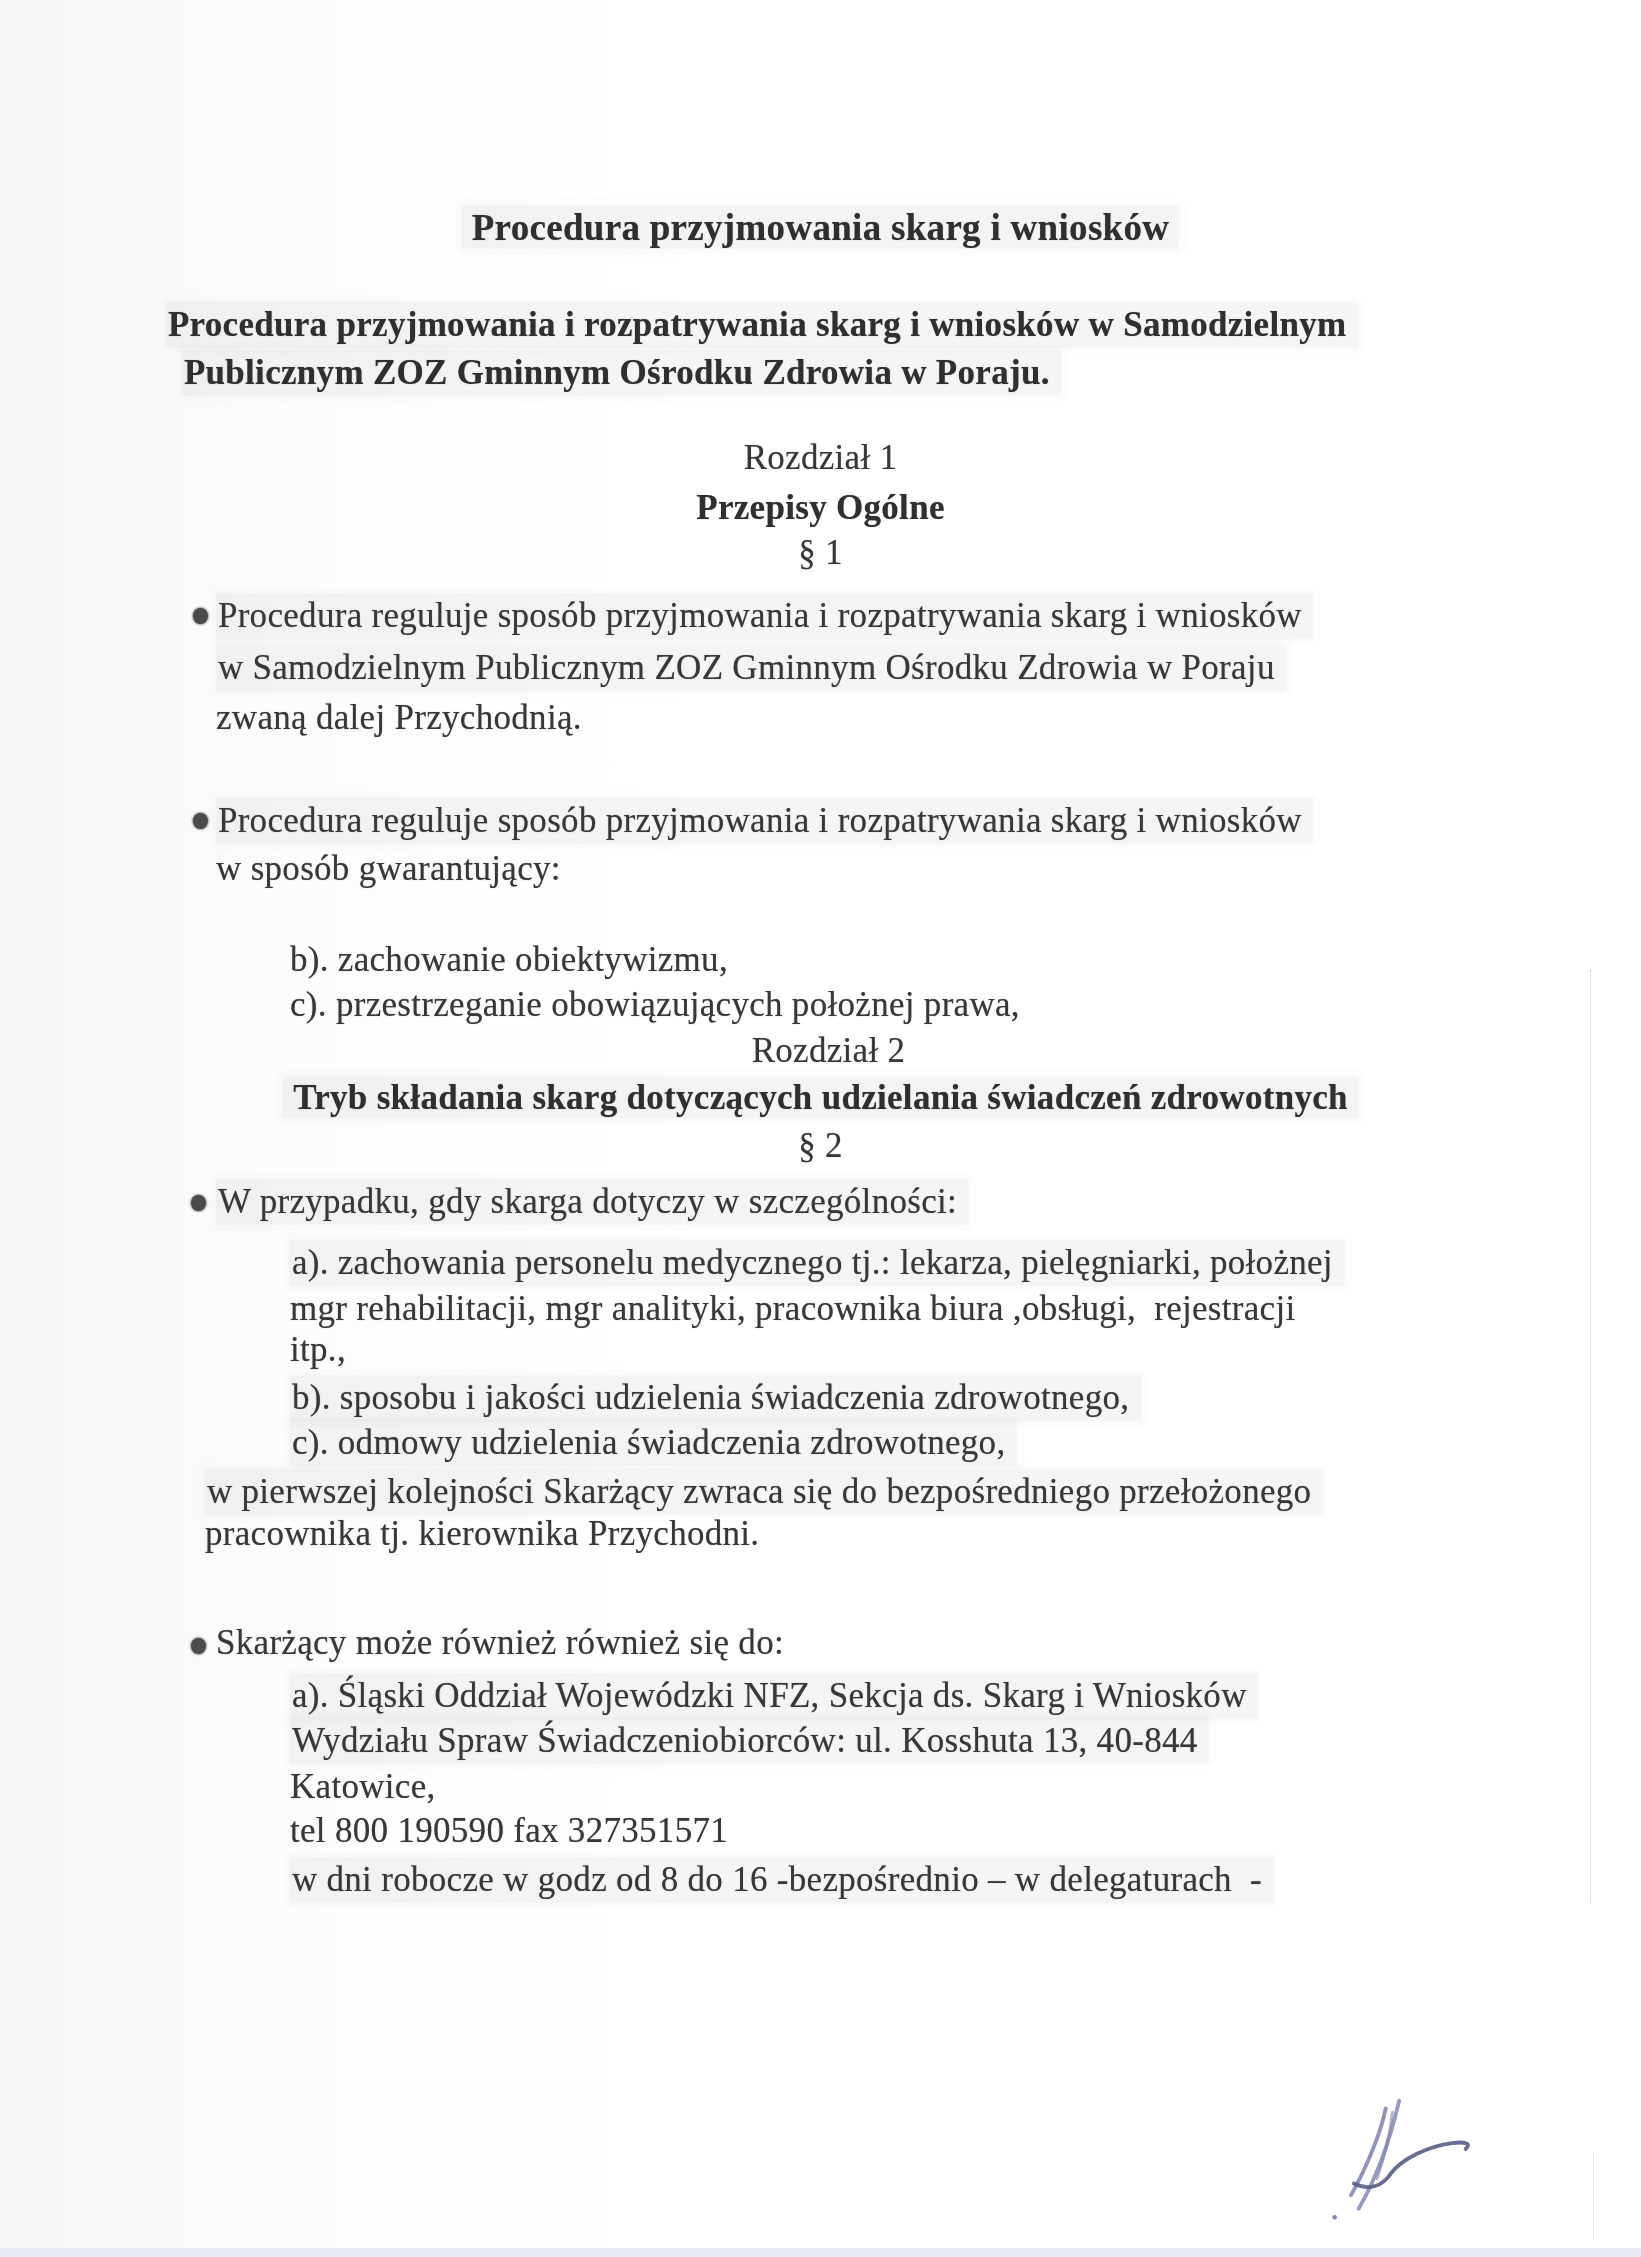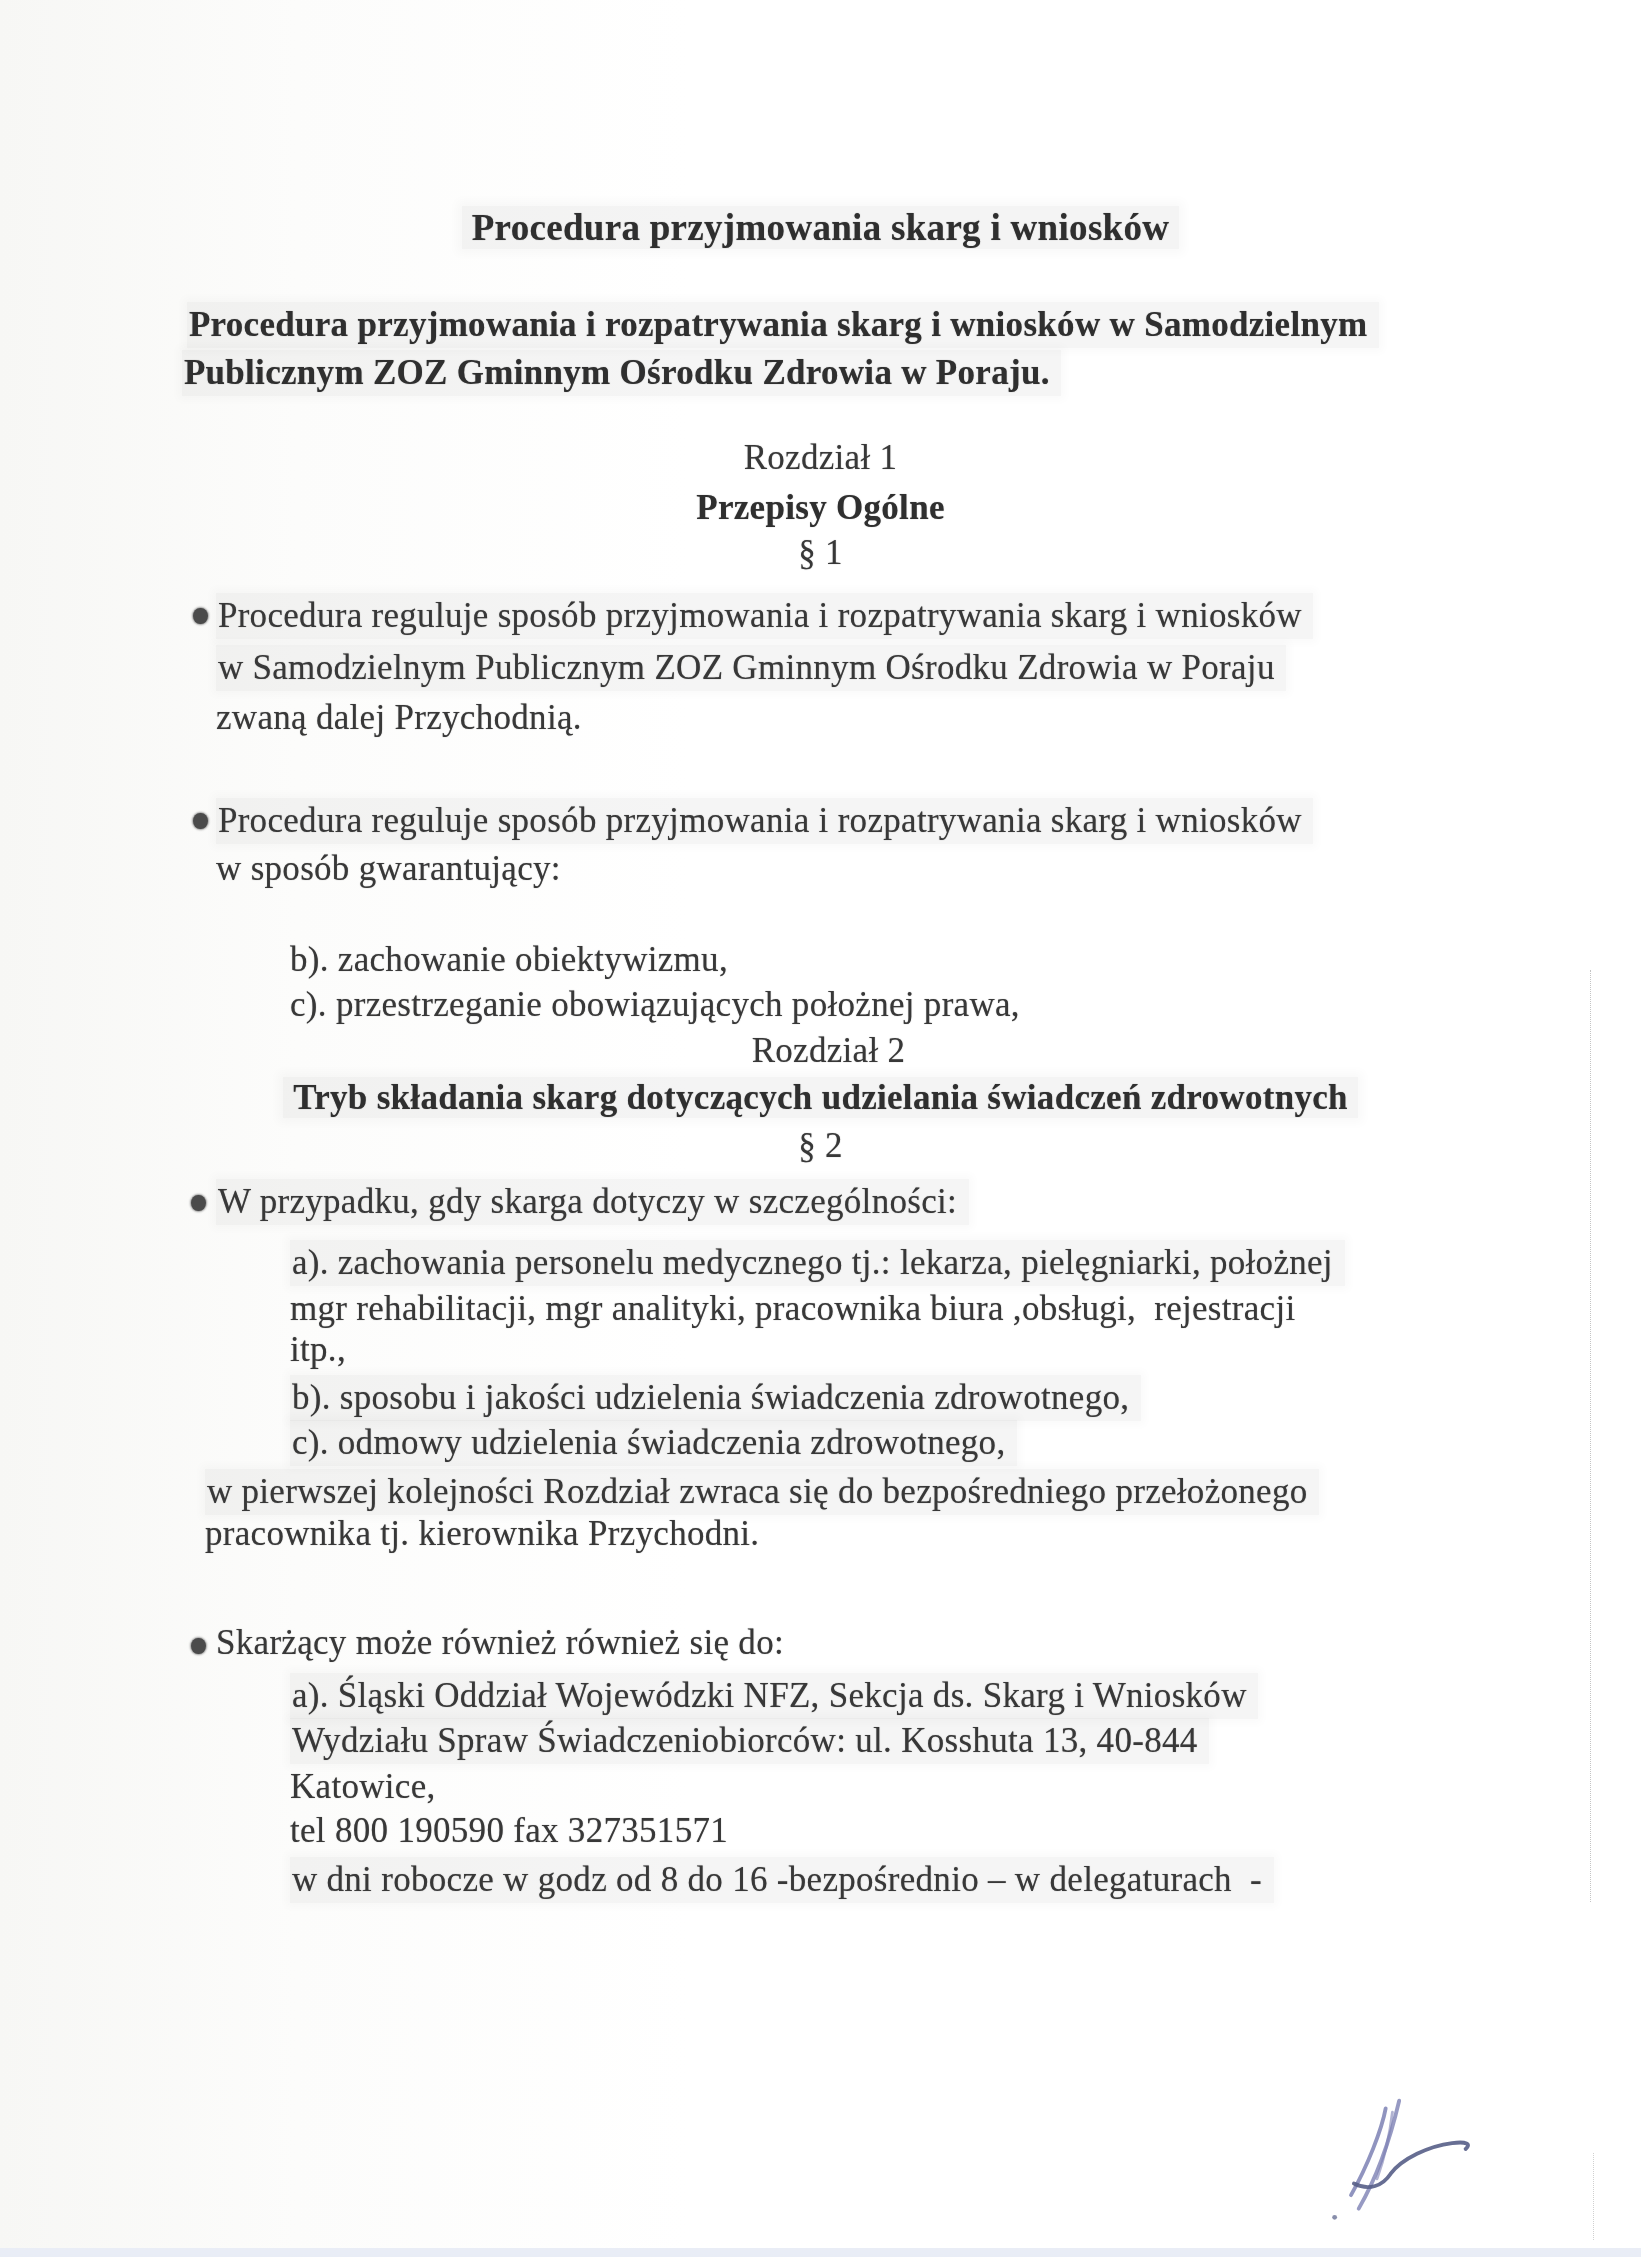--- a/index.html
+++ b/index.html
@@ -65,21 +65,21 @@
   }
   svg.signature { position: absolute; left: 1325px; top: 2087px; }
 </style>
 </head>
 <body>
 
 <div class="page">
 
   <div class="line bold center" style="top:205px;"><span class="shade" style="font-size:37px;">Procedura przyjmowania skarg i wniosków</span></div>
 
-  <div class="line bold shadeline" style="left:187px; top:302px;">Procedura przyjmowania i rozpatrywania skarg i wniosków w Samodzielnym</div>
+  <div class="line bold shadeline" style="left:166px; top:302px;">Procedura przyjmowania i rozpatrywania skarg i wniosków w Samodzielnym</div>
   <div class="line bold shadeline" style="left:182px; top:350px;">Publicznym ZOZ Gminnym Ośrodku Zdrowia w Poraju.</div>
 
   <div class="line center" style="top:436px;"><span>Rozdział 1</span></div>
   <div class="line bold center" style="top:486px;"><span>Przepisy Ogólne</span></div>
   <div class="line center" style="top:531px;"><span>§ 1</span></div>
 
   <div class="dot" style="left:193px; top:608px;"></div>
   <div class="line shadeline" style="left:216px; top:593px;">Procedura reguluje sposób przyjmowania i rozpatrywania skarg i wniosków</div>
   <div class="line shadeline" style="left:216px; top:645px;">w Samodzielnym Publicznym ZOZ Gminnym Ośrodku Zdrowia w Poraju</div>
   <div class="line" style="left:216px; top:696px;">zwaną dalej Przychodnią.</div>
@@ -94,21 +94,21 @@
   <div class="line bold center" style="top:1076px;"><span class="shade">Tryb składania skarg dotyczących udzielania świadczeń zdrowotnych</span></div>
   <div class="line center" style="top:1124px;"><span>§ 2</span></div>
 
   <div class="dot" style="left:191px; top:1195px;"></div>
   <div class="line shadeline" style="left:216px; top:1179px;">W przypadku, gdy skarga dotyczy w szczególności:</div>
   <div class="line shadeline" style="left:290px; top:1240px;">a). zachowania personelu medycznego tj.: lekarza, pielęgniarki, położnej</div>
   <div class="line" style="left:290px; top:1287px;">mgr rehabilitacji, mgr analityki, pracownika biura ,obsługi,  rejestracji</div>
   <div class="line" style="left:290px; top:1328px;">itp.,</div>
   <div class="line shadeline" style="left:290px; top:1375px;">b). sposobu i jakości udzielenia świadczenia zdrowotnego,</div>
   <div class="line shadeline" style="left:290px; top:1420px;">c). odmowy udzielenia świadczenia zdrowotnego,</div>
-  <div class="line shadeline" style="left:205px; top:1469px;">w pierwszej kolejności Rozdział zwraca się do bezpośredniego przełożonego</div>
+  <div class="line shadeline" style="left:205px; top:1469px;">w pierwszej kolejności Skarżący zwraca się do bezpośredniego przełożonego</div>
   <div class="line" style="left:205px; top:1512px;">pracownika tj. kierownika Przychodni.</div>
 
   <div class="dot" style="left:191px; top:1638px;"></div>
   <div class="line" style="left:216px; top:1621px;">Skarżący może również również się do:</div>
   <div class="line shadeline" style="left:290px; top:1673px;">a). Śląski Oddział Wojewódzki NFZ, Sekcja ds. Skarg i Wniosków</div>
   <div class="line shadeline" style="left:290px; top:1718px;">Wydziału Spraw Świadczeniobiorców: ul. Kosshuta 13, 40-844</div>
   <div class="line" style="left:290px; top:1765px;">Katowice,</div>
   <div class="line" style="left:290px; top:1809px;">tel 800 190590 fax 327351571</div>
   <div class="line shadeline" style="left:290px; top:1857px;">w dni robocze w godz od 8 do 16 -bezpośrednio – w delegaturach  -</div>
 

